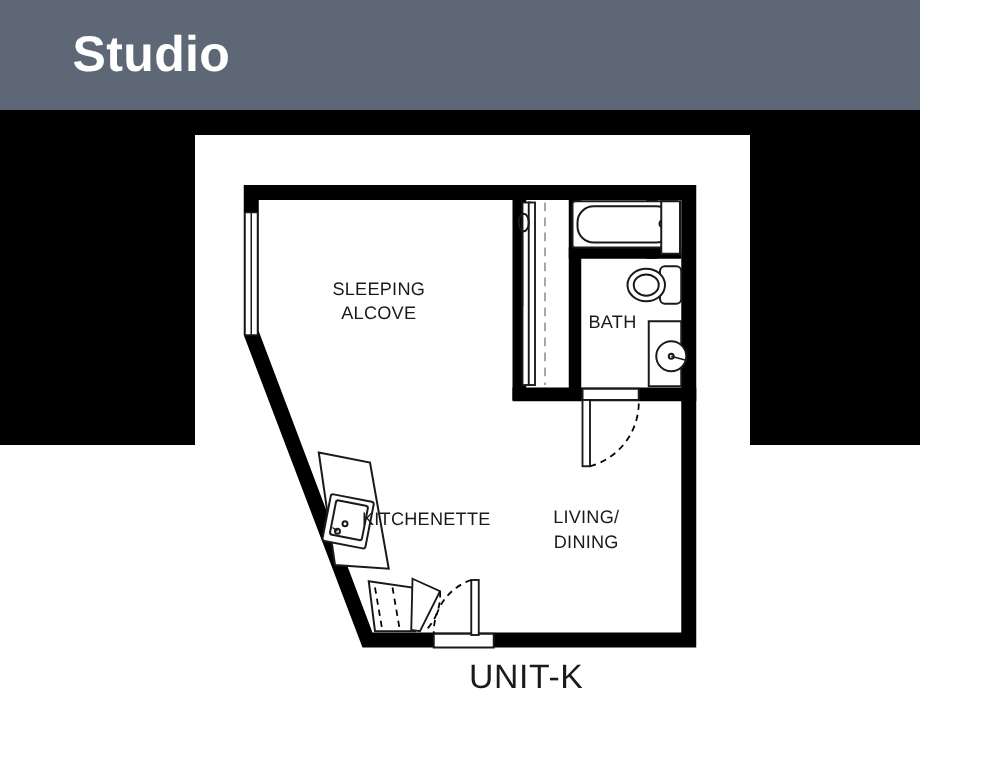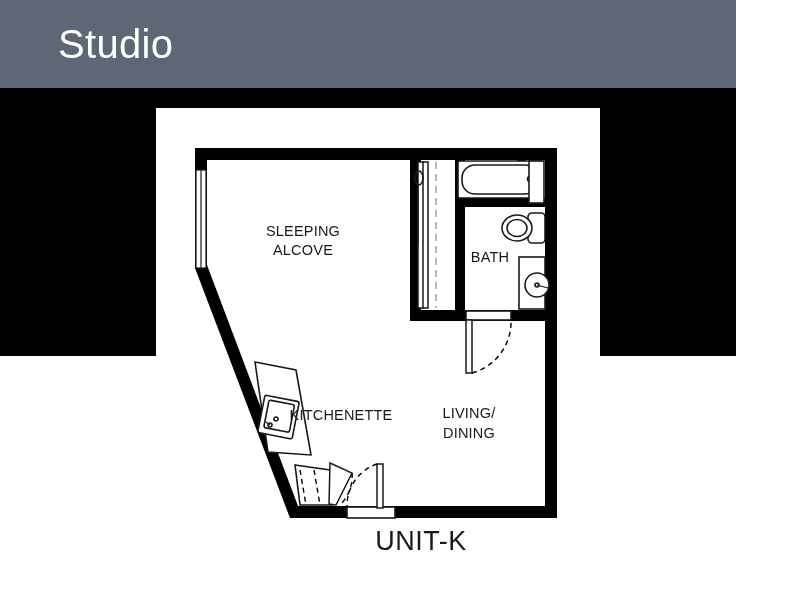--- a/index.html
+++ b/index.html
@@ -31,21 +31,21 @@
     width: 736px;
     height: 88px;
     background: #5d6775;
     box-sizing: border-box;
   }
   #header-title {
     position: absolute;
     left: 58px;
     top: 20px;
     font-size: 40px;
-    font-weight: 400;
+    font-weight: 700;
     color: #ffffff;
     letter-spacing: 0.3px;
     line-height: 48px;
     white-space: nowrap;
   }
 
   
   .black-block {
     position: absolute;
     background: #000000;

